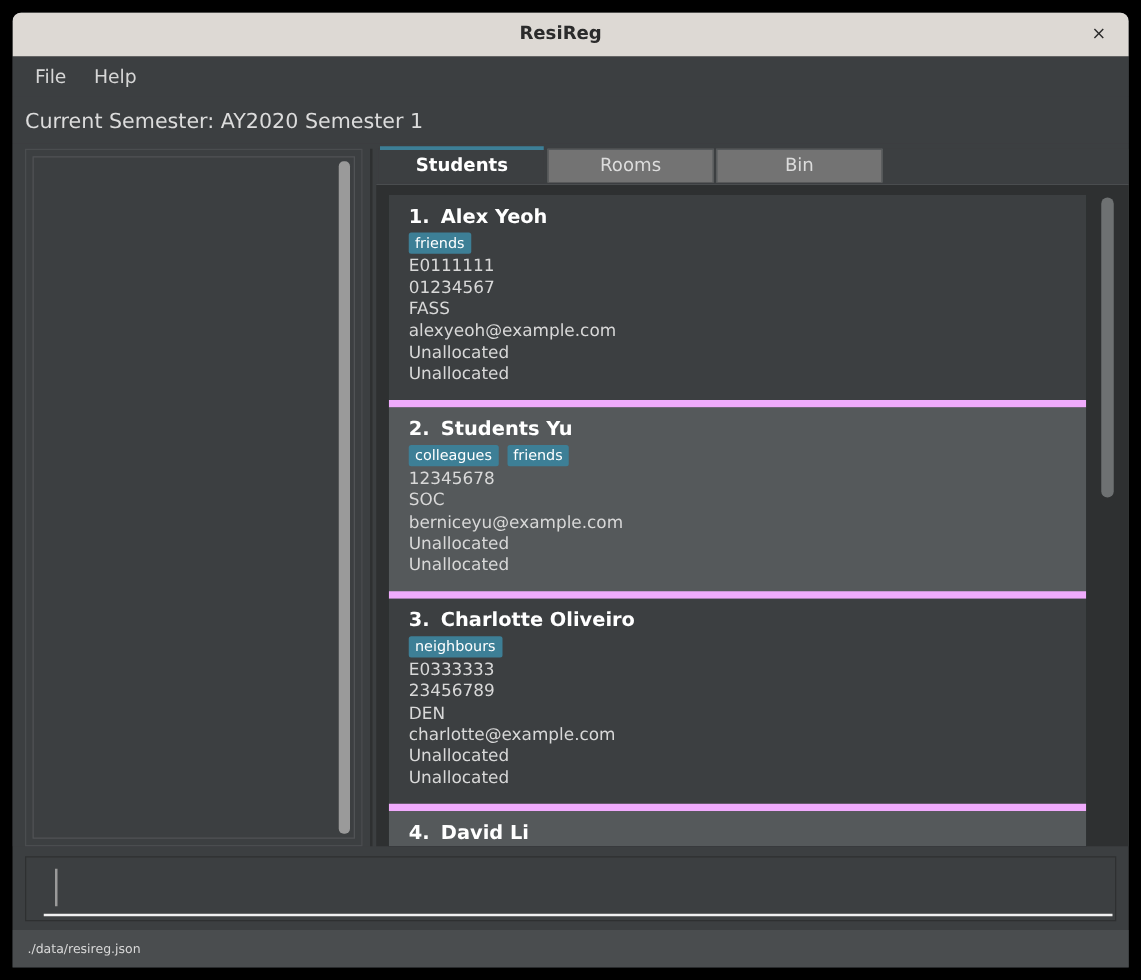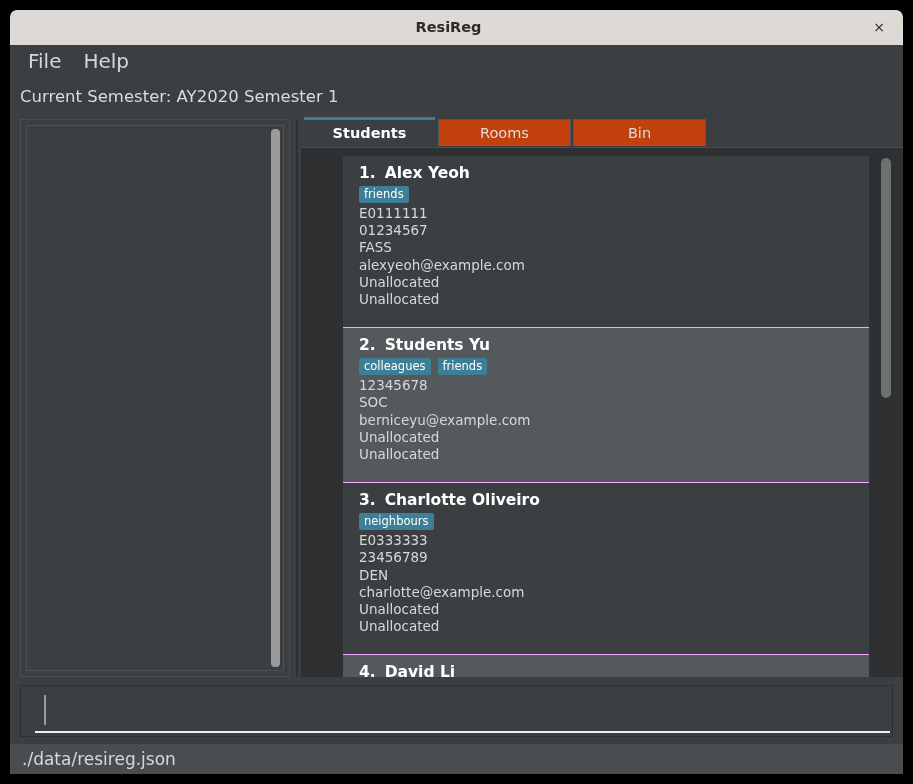--- a/index.html
+++ b/index.html
@@ -62,21 +62,21 @@
   
   .menubar {
     height: 32px;
     background: #3c3f41;
     display: flex;
     align-items: center;
     padding-left: 18px;
     flex: none;
   }
   .menu-item {
-    font-size: 20px;
+    font-size: 15px;
     color: #d6d6d6;
     margin-right: 22px;
     cursor: default;
   }
 
   
   .semesterbar {
     height: 38px;
     background: #3c3f41;
     display: flex;
@@ -156,21 +156,21 @@
     flex: none;
     padding-left: 2px;
   }
   .tab {
     width: 133px;
     height: 27px;
     line-height: 27px;
     text-align: center;
     font-size: 14.5px;
     color: #dcdcdc;
-    background: #c2410c;
+    background: #737373;
     border: 1px solid #55585a;
     border-bottom: none;
     box-sizing: border-box;
     margin-right: 2px;
     cursor: pointer;
     position: relative;
   }
   .tab.active {
     background: #3c3f41;
     color: #ffffff;
@@ -199,24 +199,23 @@
     position: absolute;
     left: 10px;
     right: 34px;
     top: 8px;
     bottom: 0;
     overflow: hidden;
     background: #2e3031;
   }
   .student-card {
     background: #3c3f41;
-    padding: 8px 0 19px 16px;
+    padding: 8px 0 12px 16px;
     box-sizing: border-box;
-    border-bottom: 1px solid #f0abfc;
-    margin-left: 32px;
+    border-bottom: 6px solid #f0abfc;
   }
   .student-card.selected {
     background: #55595b;
   }
   .card-title {
     font-size: 15.5px;
     font-weight: bold;
     color: #ffffff;
     margin-bottom: 4px;
   }
@@ -304,21 +303,21 @@
   .statusbar {
     height: 30px;
     background: #4a4d4f;
     display: flex;
     align-items: center;
     padding-left: 12px;
     margin-top: 7px;
     flex: none;
   }
   .status-text {
-    font-size: 17px;
+    font-size: 10px;
     color: #d8d8d8;
   }
 </style>
 </head>
 <body>
 
 <div class="window">
 
   <div class="titlebar">
     <div class="titlebar-title">ResiReg</div>

